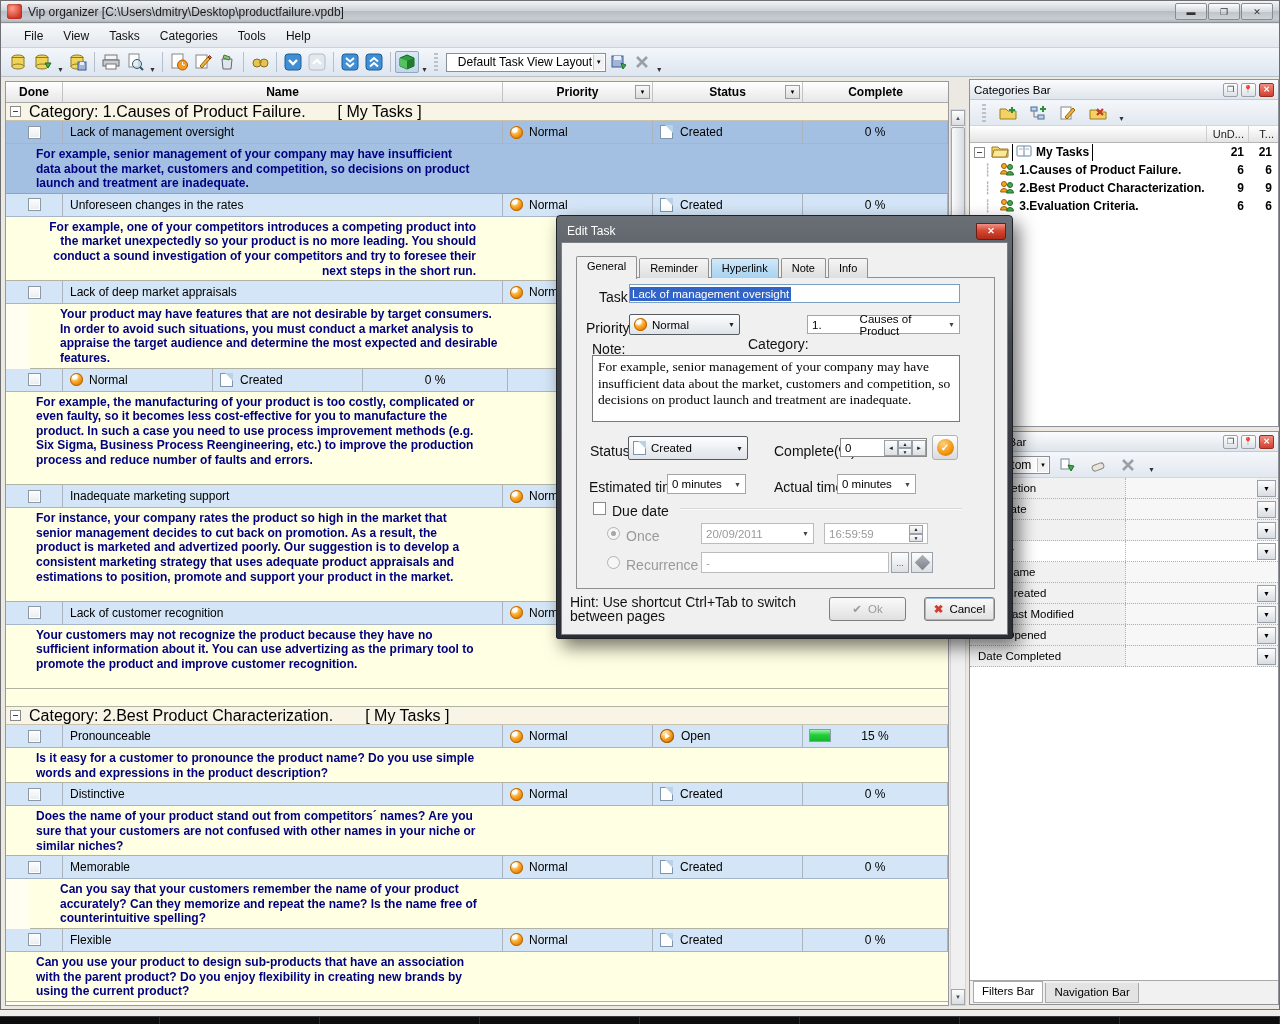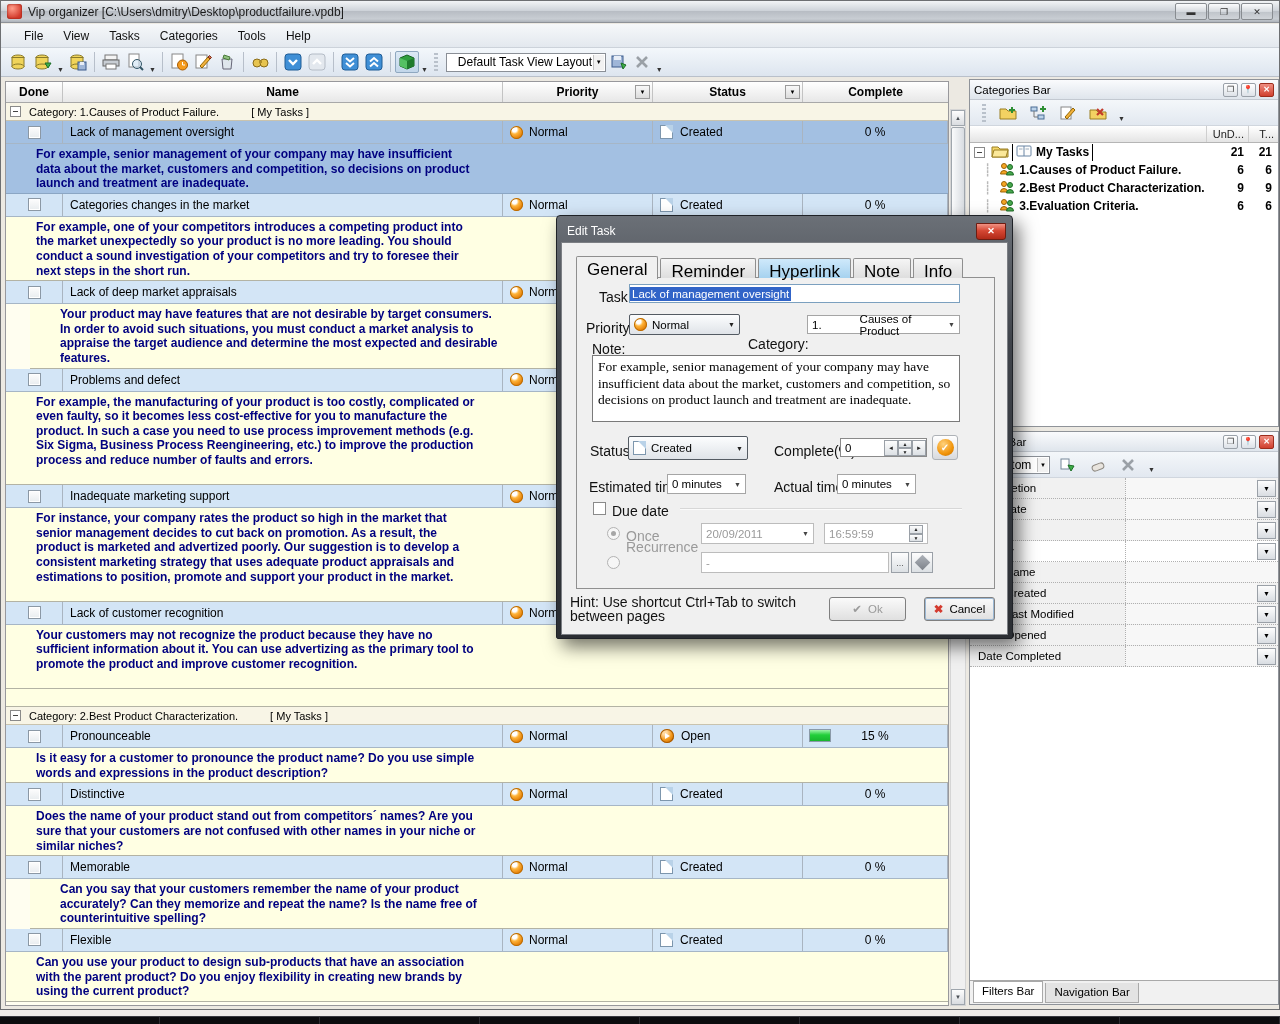--- a/index.html
+++ b/index.html
@@ -52,21 +52,21 @@
   .sorttri{width:0;height:0;border-left:5px solid transparent;border-right:5px solid transparent;
     border-bottom:7px solid #d8d3c0;}
   .colhdr{height:21px;display:flex;background:linear-gradient(#ffffff,#e7e7e7);
     border-bottom:1px solid #a8a8a8;font-weight:bold;font-size:12px;}
   .hcell{display:flex;align-items:center;justify-content:center;border-right:1px solid #c3c3c3;position:relative;}
   .hfilter{position:absolute;right:2px;top:3px;width:15px;height:14px;border:1px solid #9b9b9b;
     background:linear-gradient(#f8f8f8,#dcdcdc);font-size:6px;display:flex;align-items:center;justify-content:center;}
   .w-done{width:57px;}.w-name{width:440px;}.w-pri{width:150px;}.w-stat{width:150px;}.w-comp{width:145px;border-right:none;}
 
   .grouprow{height:18px;background:#f8f5e6;border-bottom:1px solid #c9c3ae;
-    display:flex;align-items:center;gap:8px;padding-left:4px;font-size:11px;}
+    display:flex;align-items:center;gap:8px;padding-left:4px;font-size:16px;}
   .expander{width:11px;height:11px;border:1px solid #8a8a8a;background:#fff;position:relative;flex:0 0 auto;}
   .expander:before{content:"";position:absolute;left:2px;right:2px;top:4px;height:1px;background:#444;}
   .trow{height:23px;display:flex;background:#d3e5f6;border-bottom:1px solid #a6b6c6;font-size:12px;}
   .trow.sel{background:#a3c0e2;}
   .tcell{display:flex;align-items:center;border-right:1px solid #a9b4c0;padding-left:7px;}
   .tcell.center{justify-content:center;padding-left:0;}
   .cb{width:13px;height:13px;border:1px solid #8b98a5;background:linear-gradient(#fdfdfd,#e8ecef);box-shadow:inset 0 0 0 1px #fff;}
   .orb{width:13px;height:13px;border-radius:50%;margin-right:6px;flex:0 0 auto;
     background:radial-gradient(circle at 35% 28%,#ffffff 0 18%,#ffb53c 35%,#e07800 75%,#9d4e00);
     box-shadow:0 0 0 1px #b96a00 inset;}
@@ -127,21 +127,21 @@
   .dialog{position:absolute;left:556px;top:215px;width:457px;height:424px;z-index:10;
     background:linear-gradient(#6b7077,#3f434a 30%,#2b2e33);border:1px solid #1f2227;border-radius:4px 4px 2px 2px;
     box-shadow:6px 8px 18px rgba(0,0,0,.55);padding:4px;}
   .dtitle{height:22px;display:flex;align-items:center;color:#fff;font-size:12px;padding-left:6px;}
   .dclose{margin-left:auto;margin-right:2px;width:30px;height:17px;border:1px solid #6e1d12;border-radius:0 0 3px 3px;
     background:linear-gradient(#f09183,#d54733 45%,#b02a18);color:#fff;font-size:9px;font-weight:bold;
     display:flex;align-items:center;justify-content:center;}
   .dclient{position:relative;width:447px;height:393px;background:#f0f0f0;border:1px solid #7c7f84;}
   .dtabs{position:absolute;left:14px;top:12px;display:flex;align-items:flex-end;z-index:2;}
   .dtab{height:20px;padding:3px 10px 0;border:1px solid #8f8f8f;border-bottom:none;background:linear-gradient(#f5f5f5,#dedede);
-    font-size:17px;margin-right:2px;border-radius:2px 2px 0 0;}
+    font-size:11px;margin-right:2px;border-radius:2px 2px 0 0;}
   .dtab.active{height:23px;background:#f0f0f0;position:relative;top:1px;}
   .dtab.highlight{background:linear-gradient(#cfe9fb,#a6d2ef);}
   .dframe{position:absolute;left:14px;top:34px;width:419px;height:312px;border:1px solid #909090;background:#f0f0f0;}
   .dlabel{position:absolute;font-size:14px;color:#111;white-space:nowrap;}
   .dinput{position:absolute;background:#fff;border:1px solid #7ba0bf;display:flex;align-items:center;font-size:11.5px;}
   .seltext{background:#3164c8;color:#fff;padding:1px 2px;}
   .dcombo{position:absolute;border:1px solid #545b63;border-radius:2px;background:linear-gradient(#fcfdfe,#dfe3e8);
     display:flex;align-items:center;padding:0 4px;font-size:11.5px;gap:5px;}
   .dcombo .dd{margin-left:auto;font-size:7px;color:#222;}
   .flatcombo{position:absolute;background:#fff;border:1px solid #a5a5a5;display:flex;align-items:center;
@@ -373,35 +373,35 @@
             </div>
           </div>
           <div class="noterow sel" style="height: 49.8px;">
             <div class="notetext">For example, senior management of your company may have insufficient data about the market, customers and competition, so decisions on product launch and treatment are inadequate.</div>
           </div>
           <div class="trow">
             <div class="tcell center w-done">
               <span class="cb"></span>
             </div>
             <div class="tcell w-name">
-              <span>Categories changes in the market</span>
+              <span>Unforeseen changes in the rates</span>
             </div>
             <div class="tcell w-pri">
               <span class="orb"></span>
               <span>Normal</span>
             </div>
             <div class="tcell w-stat">
               <span class="stic"></span>
               <span>Created</span>
             </div>
             <div class="tcell center w-comp comp-rel">
               <span>0 %</span>
             </div>
           </div>
-          <div class="noterow" style="height: 64.4px;">
+          <div class="noterow" style="height: 64.4px; text-align: right;">
             <div class="notetext">For example, one of your competitors introduces a competing product into the market unexpectedly so your product is no more leading. You should conduct a sound investigation of your competitors and try to foresee their next steps in the short run.</div>
           </div>
           <div class="trow">
             <div class="tcell center w-done">
               <span class="cb"></span>
             </div>
             <div class="tcell w-name">
               <span>Lack of deep market appraisals</span>
             </div>
             <div class="tcell w-pri">
@@ -415,23 +415,20 @@
             <div class="tcell center w-comp comp-rel">
               <span>0 %</span>
             </div>
           </div>
           <div class="noterow" style="height: 64.4px; margin-left: 24px;">
             <div class="notetext">Your product may have features that are not desirable by target consumers. In order to avoid such situations, you must conduct a market analysis to appraise the target audience and determine the most expected and desirable features.</div>
           </div>
           <div class="trow">
             <div class="tcell center w-done">
               <span class="cb"></span>
-            </div>
-            <div class="tcell w-name">
-              <span>Problems and defect</span>
             </div>
             <div class="tcell w-pri">
               <span class="orb"></span>
               <span>Normal</span>
             </div>
             <div class="tcell w-stat">
               <span class="stic"></span>
               <span>Created</span>
             </div>
             <div class="tcell center w-comp comp-rel">
@@ -870,21 +867,21 @@
       </div>
       <div class="flatcombo gray" style="left:262px;top:280px;width:104px;height:21px;border-color:#bcbcbc;">
         <span>16:59:59</span>
         <span class="spud" style="margin-left:auto;height:17px;">
             <div>▲</div>
             <div>▼</div>
           </span>
       </div>
 
       <div class="radio" style="left:45px;top:313px;"></div>
-      <div class="dlabel gray" style="left:64px;top:296px;">Recurrence</div>
+      <div class="dlabel gray" style="left:64px;top:314px;">Recurrence</div>
       <div class="flatcombo gray" style="left:139px;top:309px;width:188px;height:21px;border-color:#bcbcbc;">
         <span>-</span>
       </div>
       <div class="smbtn" style="left:329px;top:309px;width:18px;height:21px;">
         <span>...</span>
       </div>
       <div class="smbtn" style="left:349px;top:309px;width:22px;height:21px;">
         <span class="diamond"></span>
       </div>
 

